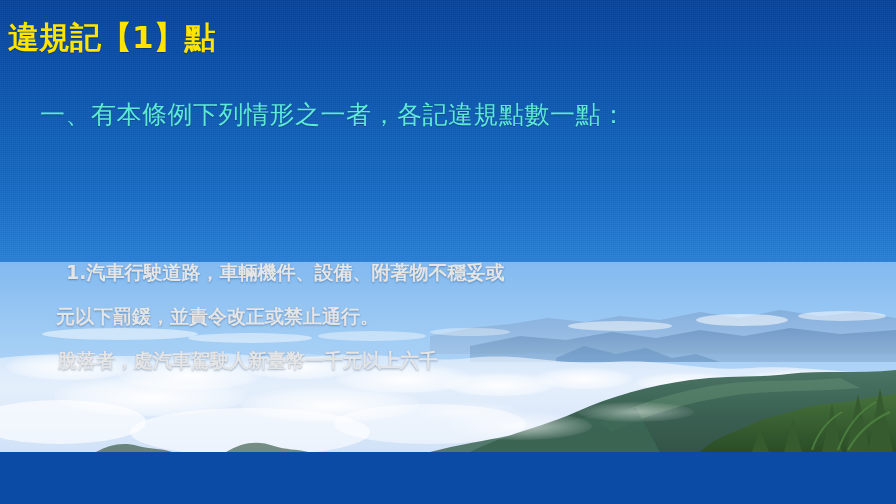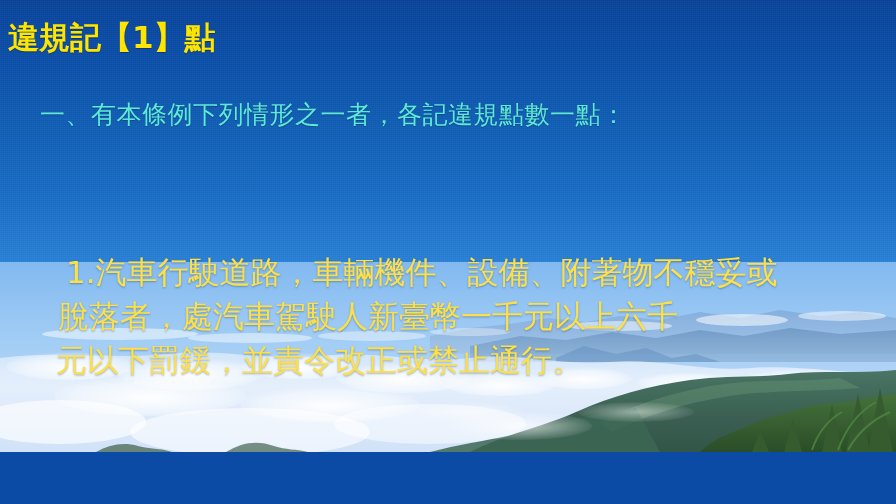--- a/index.html
+++ b/index.html
@@ -71,23 +71,24 @@
   .line-2{
     position:absolute; left:26px; top:179px;
     font-size:26px; color:#ffe400;
     white-space:nowrap;
     text-shadow:0 1px 1px rgba(0,0,0,.22);
   }
 
   .body-block{
     position:absolute; left:66px; top:250px;
     width:800px;
-    font-size:31px; color:#fde047;
+    font-size:19px; color:#e5e5e5;
     line-height:44px;
     text-shadow:0 1px 2px rgba(0,40,90,.35);
+    font-weight:bold;
   }
   .body-block .bl{ display:block; white-space:nowrap; }
   .body-block .bl.i2{ margin-left:-8px; }
   .body-block .bl.i3{ margin-left:-10px; }
 </style>
 </head>
 <body>
 
 <div id="slide">
 
@@ -225,17 +226,17 @@
     </svg>
   </div>
 
   <div class="title">違規記【1】點</div>
 
   <div class="line-1">一、有本條例下列情形之一者，各記違規點數一點：</div>
 
 
   <div class="body-block">
     <span class="bl">1.汽車行駛道路，車輛機件、設備、附著物不穩妥或</span>
+    <span class="bl i3">元以下罰鍰，並責令改正或禁止通行。</span>
     <span class="bl i2">脫落者，處汽車駕駛人新臺幣一千元以上六千</span>
-    <span class="bl i3">元以下罰鍰，並責令改正或禁止通行。</span>
   </div>
 
 </div>
 
 </body></html>

